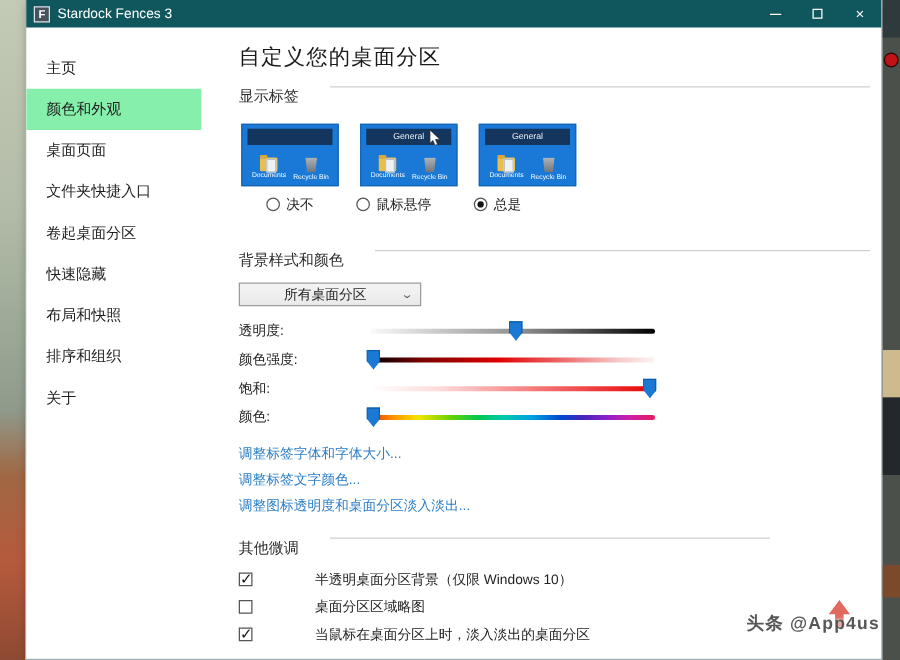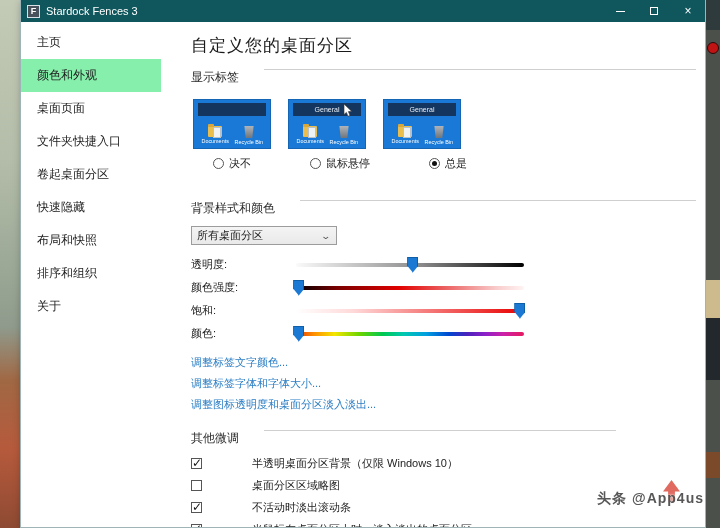--- a/index.html
+++ b/index.html
@@ -48,21 +48,21 @@
   .win-btn {
     width: 34px; height: 22px; display: flex; align-items: center; justify-content: center;
     color: #fff; font-size: 12px; cursor: default;
   }
   .glyph-min { width: 9px; height: 1px; background: #fff; display: block; }
   .glyph-max { width: 8px; height: 8px; border: 1px solid #fff; display: block; }
 
   .win-body { flex: 1; display: flex; overflow: hidden; }
 
   
-  .sidebar { width: 140px; flex: 0 0 140px; padding-top: 4px; }
+  .sidebar { width: 140px; flex: 0 0 140px; padding-top: 16px; }
   .sidebar-item {
     padding: 8px 4px 8px 16px; font-size: 12px; color: #1d1d1d; cursor: default;
   }
   .sidebar-item.on { background: #86efac; }
 
   
   .content { flex: 1; padding: 12px 9px 0 30px; overflow: hidden; }
   .page-title { font-size: 17px; font-weight: 400; color: #1a1a1a; margin-bottom: 12px; letter-spacing: 1px; }
 
   .section-header { display: flex; align-items: flex-start; font-size: 12px; color: #2c2c2c; gap: 17px; }
@@ -93,38 +93,38 @@
     background: #eef2f5; border: 1px solid #b9c2c9;
   }
   .bin-icon {
     width: 11px; height: 12px;
     background: linear-gradient(to bottom, #aeb4ba, #70767c);
     clip-path: polygon(8% 0, 92% 0, 80% 100%, 20% 100%);
     position: relative;
   }
   .cursor-arrow { position: absolute; top: 4px; right: 12px; }
 
-  .radio-row { display: flex; gap: 30px; margin: 7px 0 0 2px; }
+  .radio-row { display: flex; gap: 5px; margin: 7px 0 0 2px; }
   .radio-cell { width: 78px; display: flex; align-items: center; justify-content: center; font-size: 11px; color: #222; }
   .radio {
     width: 11px; height: 11px; border: 1px solid #555; border-radius: 50%;
     margin-right: 5px; position: relative; background: #fff; flex: 0 0 11px;
   }
   .radio.on::after {
     content: ""; position: absolute; left: 2px; top: 2px; width: 5px; height: 5px;
     border-radius: 50%; background: #111;
   }
 
   .sec-bg { margin-top: 29px; }
   .dropdown {
     margin-top: 9px; width: 146px; height: 19px;
     background: linear-gradient(#f4f4f4, #e9e9e9); border: 1px solid #9c9c9c;
     font-size: 11px; color: #222; display: flex; align-items: center; padding-left: 5px;
   }
-  .dropdown .dd-text { flex: 1; }
+  .dropdown .dd-text { flex: 1; text-align: center; }
   .dropdown .chev {
     font-size: 9px; color: #555; padding-right: 5px; transform: scaleX(1.4);
   }
 
   .sliders { margin-top: 8px; }
   .srow { display: flex; align-items: center; height: 23px; gap: 40px; }
   .slabel { width: 65px; flex: 0 0 65px; font-size: 11px; color: #222; }
   .strack { position: relative; width: 228px; height: 4px; border-radius: 2px; }
   .t0 { background: linear-gradient(to right, #fafafa, #8a8a8a 55%, #000); }
   .t1 { background: linear-gradient(to right, #000 0%, #7a0000 18%, #e00000 45%, #f8cccc 88%, #fff4f4 100%); }
@@ -296,42 +296,38 @@
         </div>
         <div class="srow">
           <span class="slabel">颜色:</span>
           <div class="strack t2">
             <div class="sthumb" style="left: 1%;"></div>
           </div>
         </div>
       </div>
 
       <div class="links">
+        <div class="link">调整标签字体和字体大小...</div>
         <div class="link">调整标签文字颜色...</div>
-        <div class="link">调整标签字体和字体大小...</div>
         <div class="link">调整图标透明度和桌面分区淡入淡出...</div>
       </div>
 
       <div class="section-header sec-tweaks">
         <span>其他微调</span>
         <span class="hline short"></span>
       </div>
 
       <div class="checks">
         <div class="crow">
           <span class="cb on"></span>
           <span>半透明桌面分区背景（仅限 Windows 10）</span>
         </div>
         <div class="crow">
           <span class="cb"></span>
           <span>桌面分区区域略图</span>
-        </div>
-        <div class="crow">
-          <span class="cb on"></span>
-          <span>不活动时淡出滚动条</span>
         </div>
         <div class="crow">
           <span class="cb on"></span>
           <span>当鼠标在桌面分区上时，淡入淡出的桌面分区</span>
         </div>
 
       </div>
     </div>
   </div>
 </div>

